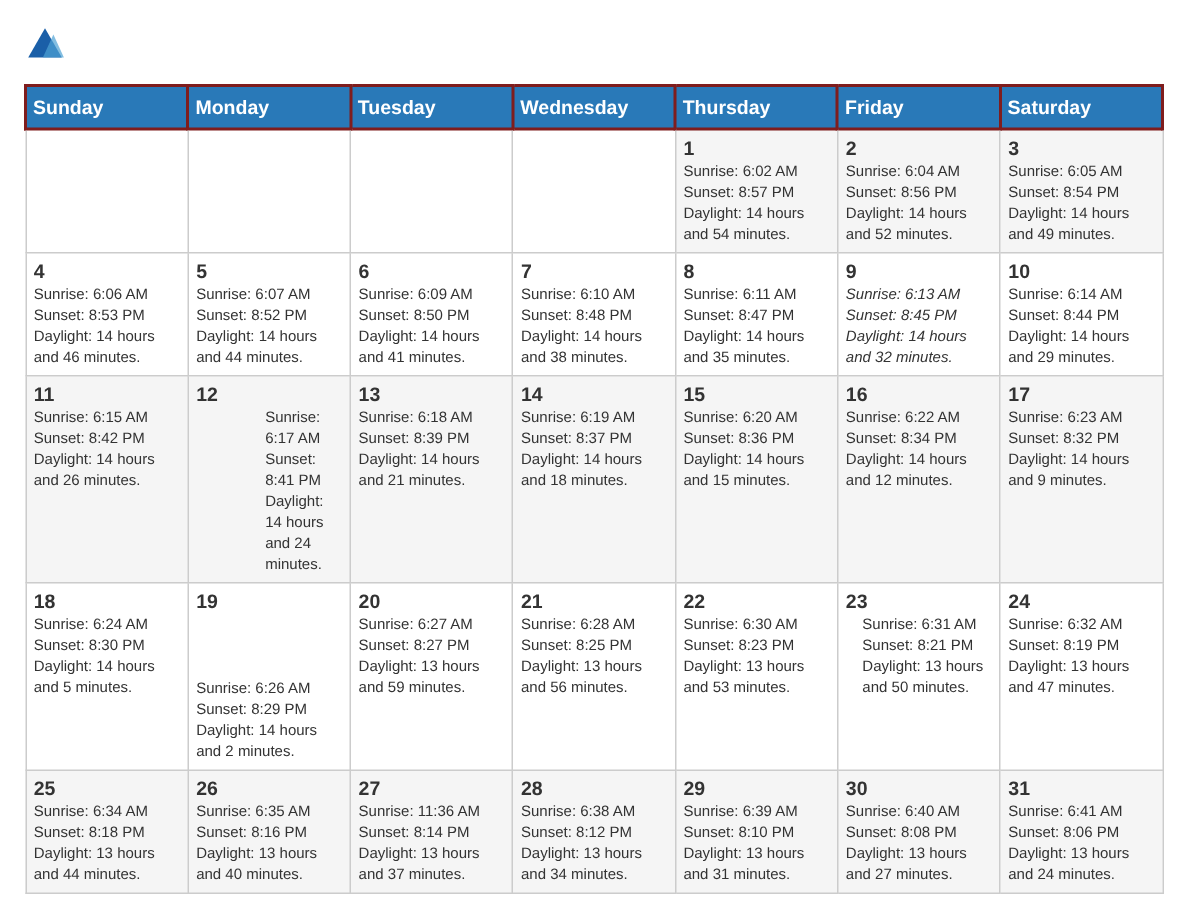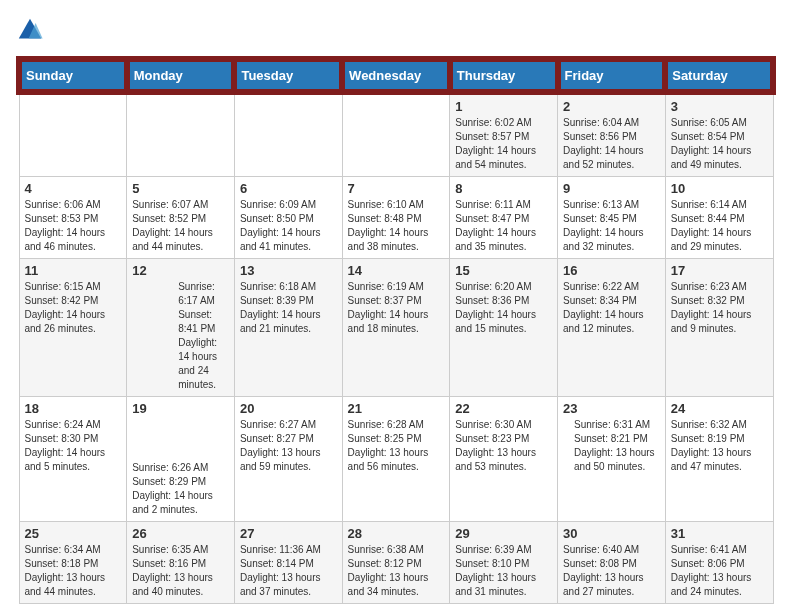--- a/index.html
+++ b/index.html
@@ -57,21 +57,21 @@
       border-collapse: collapse;
       table-layout: fixed;
     }
     thead tr th {
       background-color: #2979b8;
       color: #fff;
       font-size: 13px;
       font-weight: bold;
       padding: 6px 4px;
       text-align: left;
-      border: 6px solid #7f1d1d;
+      border: 2px solid #7f1d1d;
     }
     tbody tr td {
       border: 1px solid #ccc;
       vertical-align: top;
       padding: 4px 5px;
       font-size: 10.5px;
       color: #333;
       background: #fff;
       height: 80px;
     }
@@ -184,21 +184,21 @@
         </td>
         <td>
           <span class="day-num">8</span>
           <div class="day-detail" style="white-space: pre-line;">Sunrise: 6:11 AM
 Sunset: 8:47 PM
 Daylight: 14 hours
 and 35 minutes.</div>
         </td>
         <td>
           <span class="day-num">9</span>
-          <div class="day-detail" style="white-space: pre-line;">Sunrise: 6:13 AM
+          <div class="day-detail" style="white-space: pre-line; font-style: italic;">Sunrise: 6:13 AM
 Sunset: 8:45 PM
 Daylight: 14 hours
 and 32 minutes.</div>
         </td>
         <td>
           <span class="day-num">10</span>
           <div class="day-detail" style="white-space: pre-line;">Sunrise: 6:14 AM
 Sunset: 8:44 PM
 Daylight: 14 hours
 and 29 minutes.</div>

